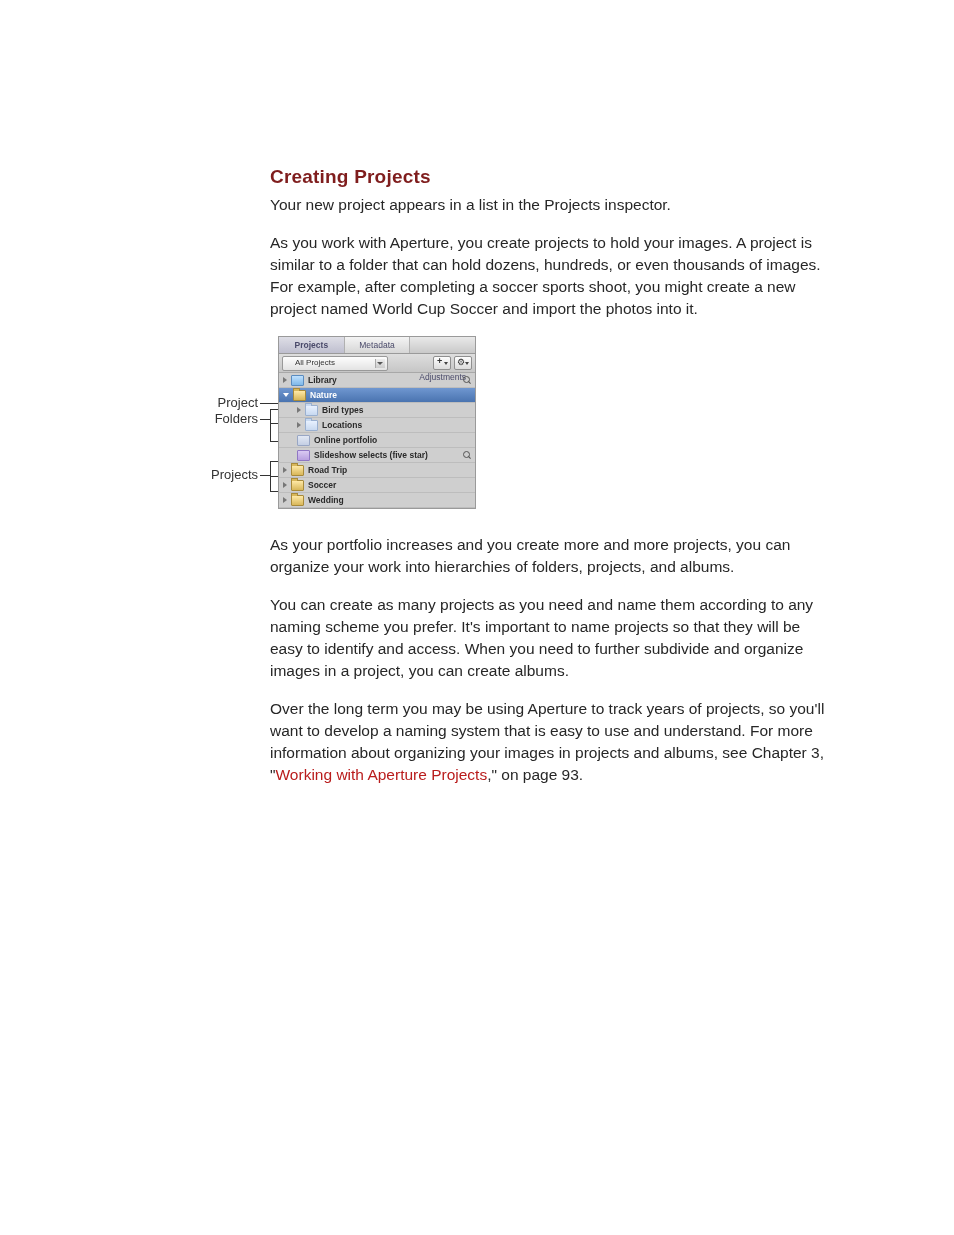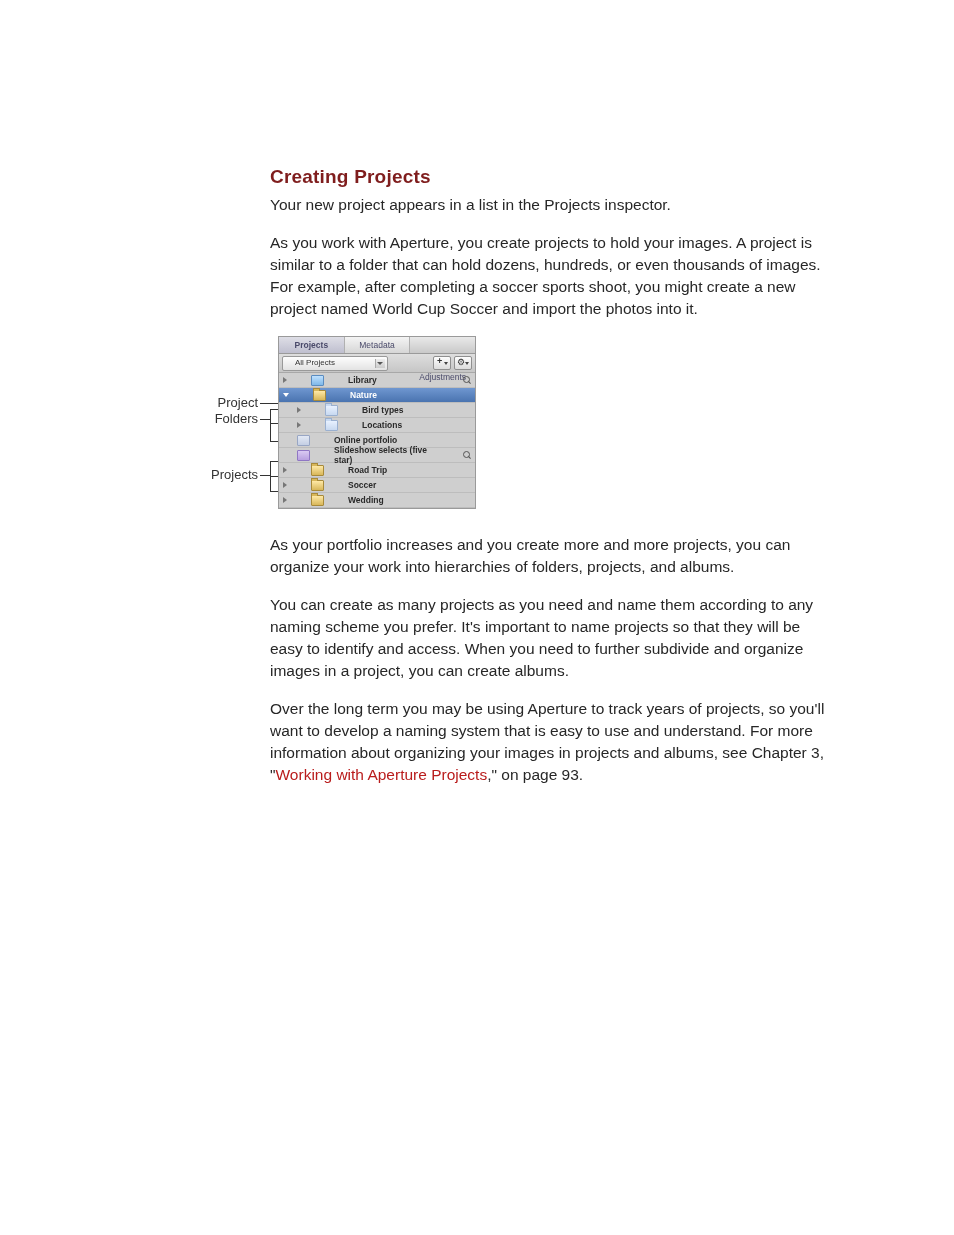--- a/index.html
+++ b/index.html
@@ -158,21 +158,20 @@
   }
   .row {
     display: flex;
     align-items: center;
     height: 14px;
     padding-left: 4px;
     border-bottom: 1px solid #bdbdbd;
     font-size: 8.5px;
     color: #2a2a2a;
     font-weight: 600;
-    gap: 20px;
   }
   .row .arrow {
     width: 0; height: 0;
     border-top: 3px solid transparent;
     border-bottom: 3px solid transparent;
     border-left: 4px solid #777;
     margin-right: 4px;
     flex: 0 0 auto;
   }
   .row .arrow.down {

